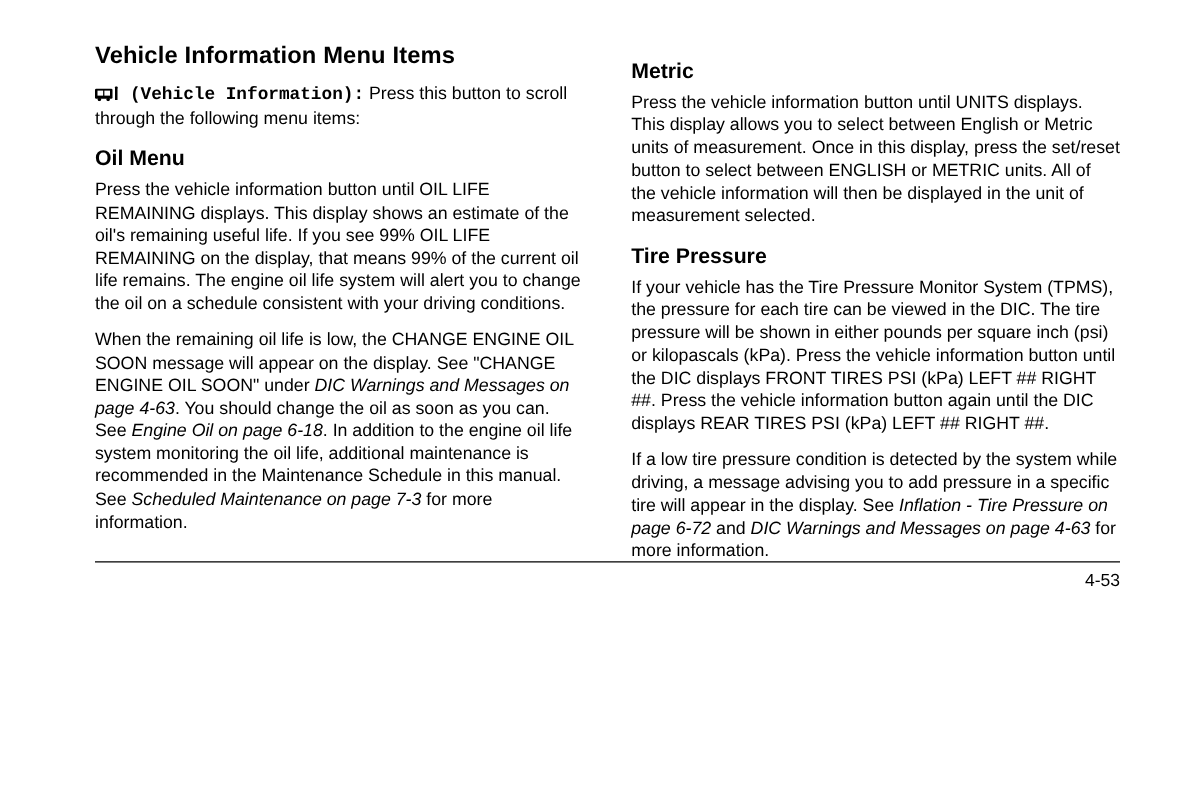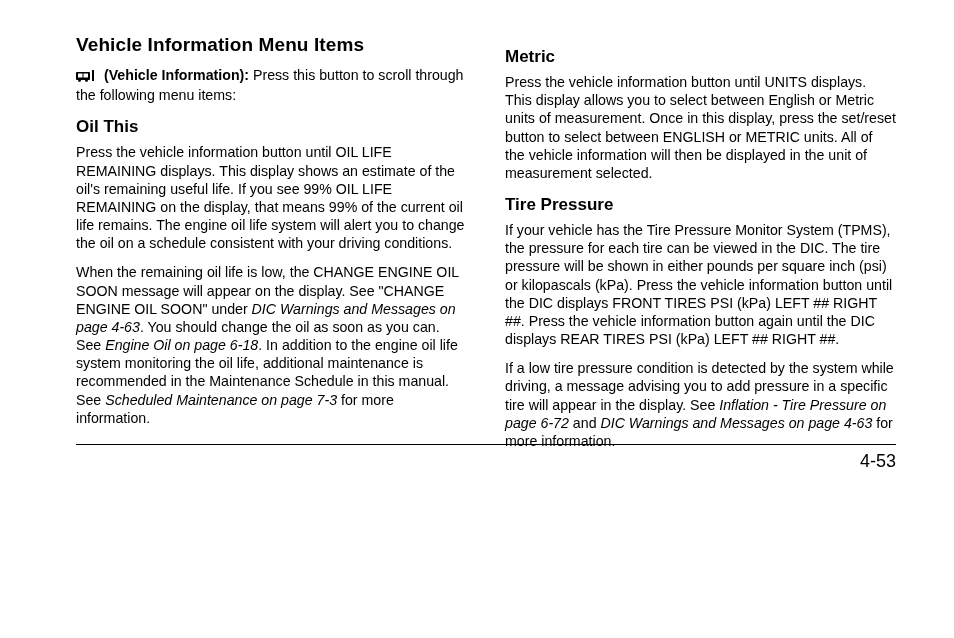--- a/index.html
+++ b/index.html
@@ -4,25 +4,25 @@
 <style>
   * { box-sizing: border-box; margin: 0; padding: 0; }
   html, body { width: 954px; height: 638px; background: #fff; font-family: Arial, Helvetica, sans-serif; color: #000; }
   .page { width: 954px; height: 496px; padding: 34px 58px 24px 76px; position: relative; border-radius: 11px; }
   .cols { display: flex; gap: 38px; }
   .col { flex: 1 1 0; }
   h2.main { font-size: 19px; font-weight: bold; margin-bottom: 10px; letter-spacing: 0.1px; }
   h3.sub { font-size: 17px; font-weight: bold; margin-top: 13px; margin-bottom: 6px; }
   p { font-size: 14.2px; line-height: 1.28; margin-bottom: 11px; }
   .lead { font-size: 14.2px; line-height: 1.28; margin-bottom: 10px; }
-  .lead-label { font-weight: bold; }
+  .lead-label { font-weight: bold; font-family: Liberation Mono, monospace; }
   .ital { font-style: italic; }
   .icon { display: inline-block; vertical-align: -2px; margin-right: 2px; }
   .footer { position: absolute; left: 76px; right: 58px; bottom: 24px; }
-  .footer-line { border-top: 1.5px solid #000; padding-top: 6px; text-align: right; font-size: 18px; }
+  .footer-line { border-top: 1.5px solid #000; padding-top: 6px; text-align: right; font-size: 14px; }
 </style>
 </head>
 <body>
 
 <div class="page">
   <div class="cols">
 
     <div class="col">
       <h2 class="main">Vehicle Information Menu Items</h2>
 
@@ -35,21 +35,21 @@
             <circle cx="3.5" cy="10.5" r="1.4" fill="#000"></circle>
             <circle cx="10.5" cy="10.5" r="1.4" fill="#000"></circle>
             <rect x="16" y="1" width="2" height="10" fill="#000"></rect>
             <circle cx="17" cy="1" r="1.1" fill="#000"></circle>
           </svg>
         </span>
         <span class="lead-label">(Vehicle Information):</span>
         <span> </span><span>Press this button to scroll through the following menu items:</span>
       </p>
 
-      <h3 class="sub">Oil This</h3>
+      <h3 class="sub">Oil Menu</h3>
       <p>Press the vehicle information button until OIL LIFE REMAINING displays. This display shows an estimate of the oil's remaining useful life. If you see 99% OIL LIFE REMAINING on the display, that means 99% of the current oil life remains. The engine oil life system will alert you to change the oil on a schedule consistent with your driving conditions.</p>
       <p>
         <span>When the remaining oil life is low, the CHANGE ENGINE OIL SOON message will appear on the display. See "CHANGE ENGINE OIL SOON" under </span><span class="ital">DIC Warnings and Messages on page 4-63</span><span>. You should change the oil as soon as you can. See </span><span class="ital">Engine Oil on page 6-18</span><span>. In addition to the engine oil life system monitoring the oil life, additional maintenance is recommended in the Maintenance Schedule in this manual. See </span><span class="ital">Scheduled Maintenance on page 7-3</span><span> for more information.</span>
       </p>
     </div>
 
     <div class="col">
 
       <h3 class="sub">Metric</h3>
       <p>Press the vehicle information button until UNITS displays. This display allows you to select between English or Metric units of measurement. Once in this display, press the set/reset button to select between ENGLISH or METRIC units. All of the vehicle information will then be displayed in the unit of measurement selected.</p>

